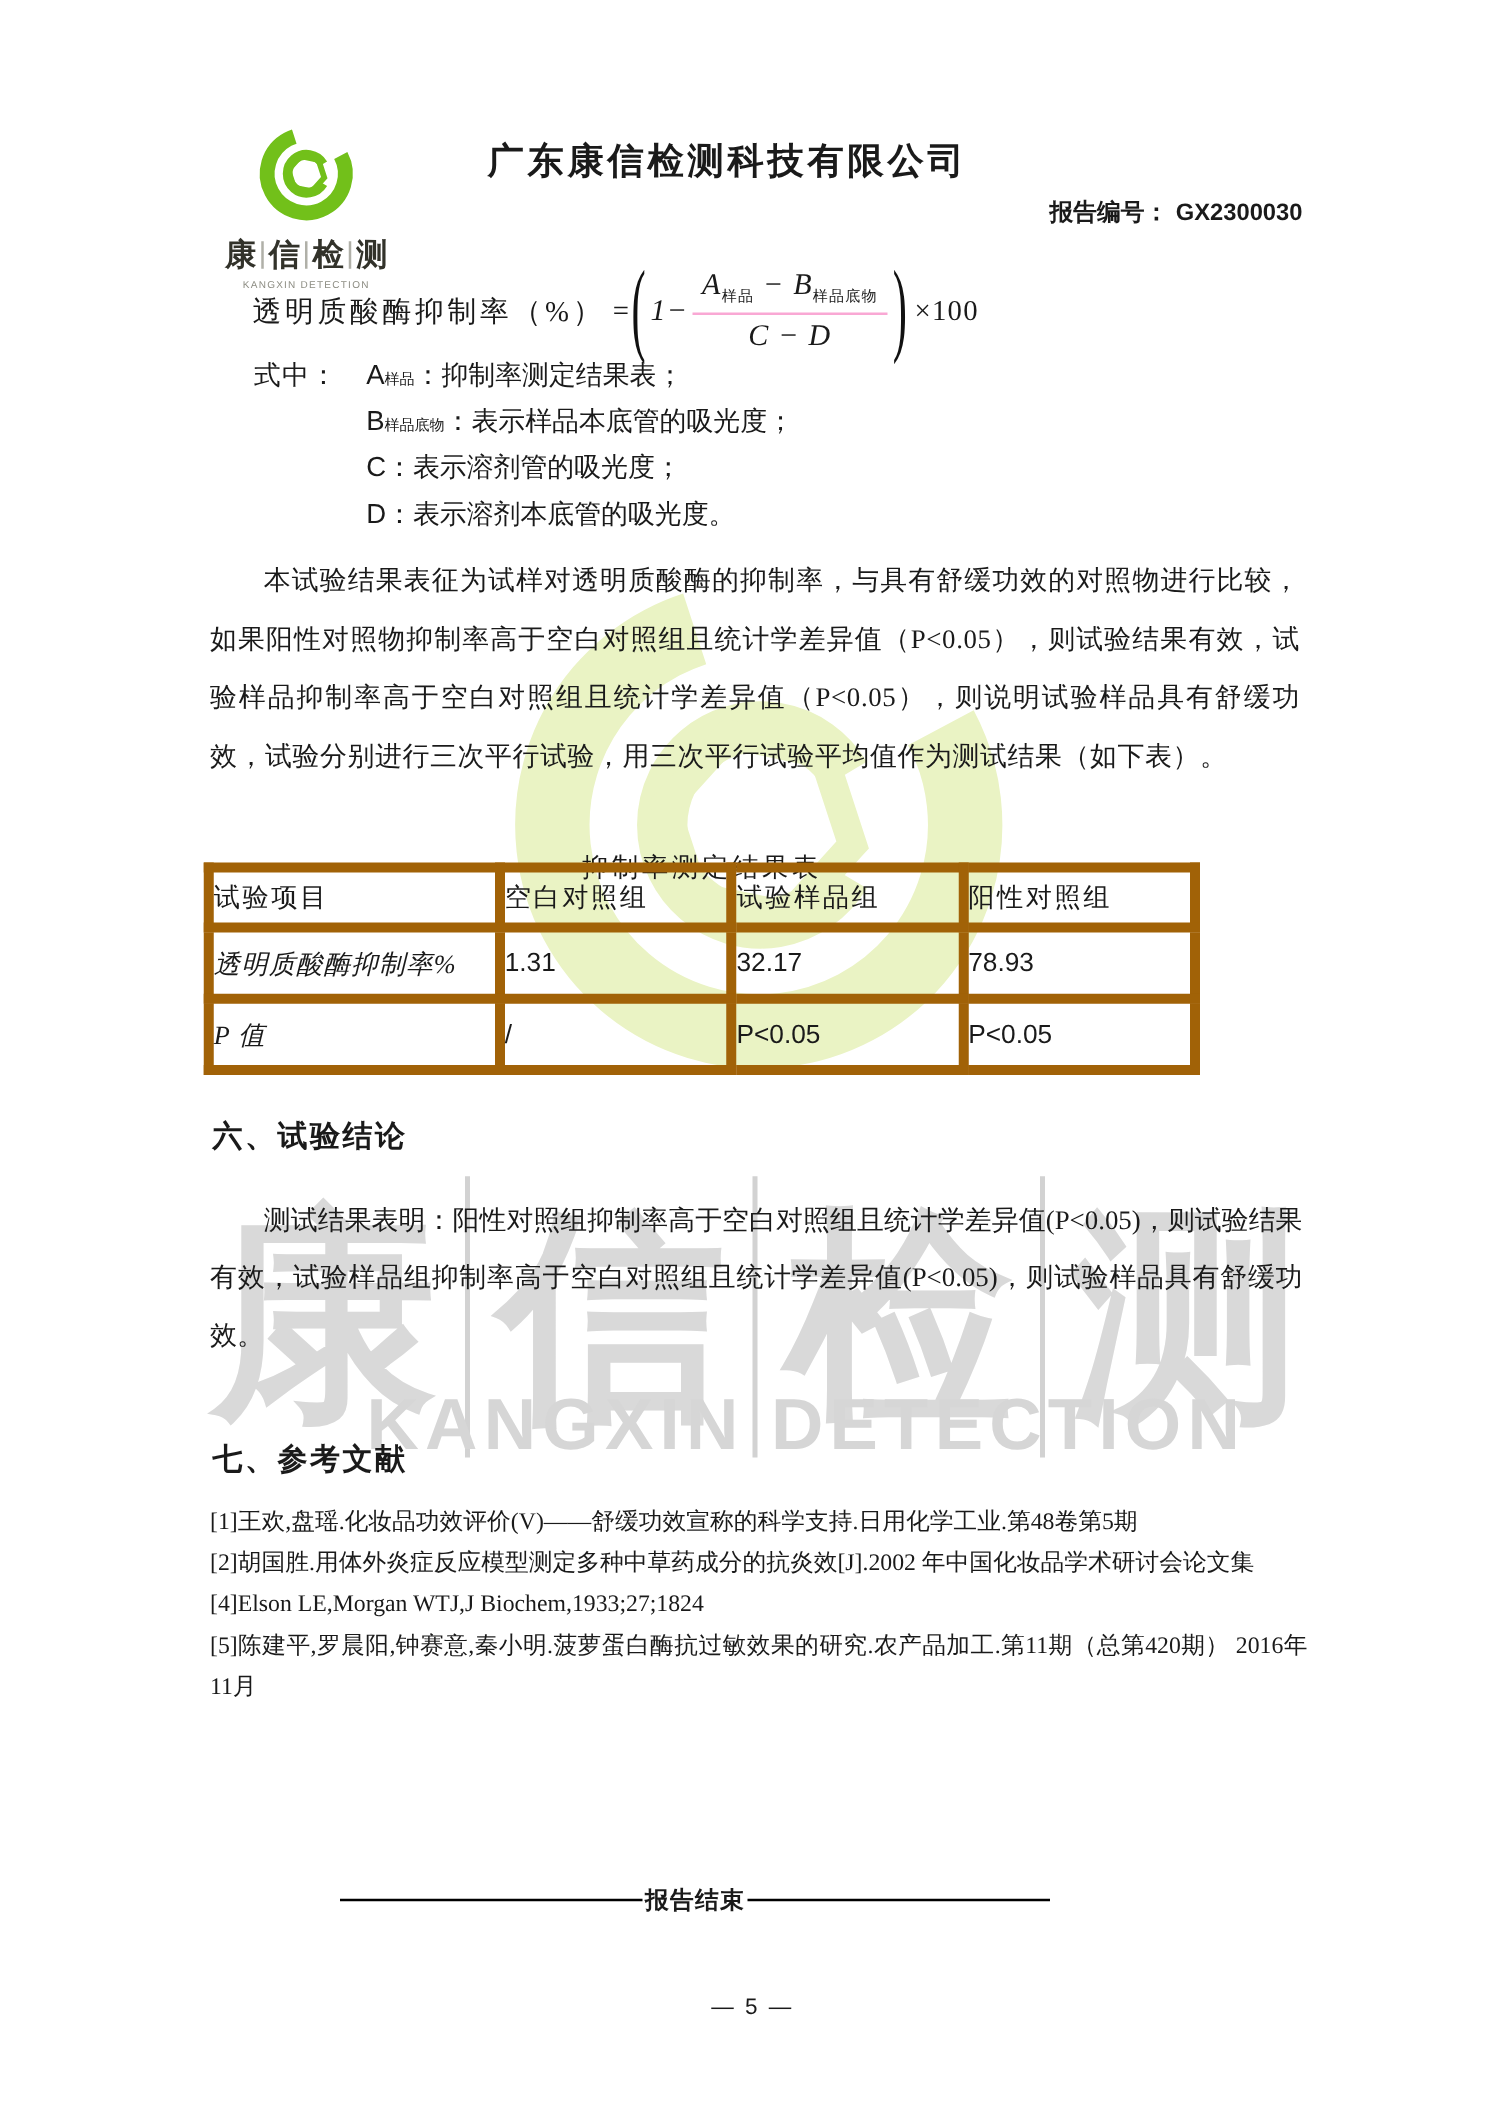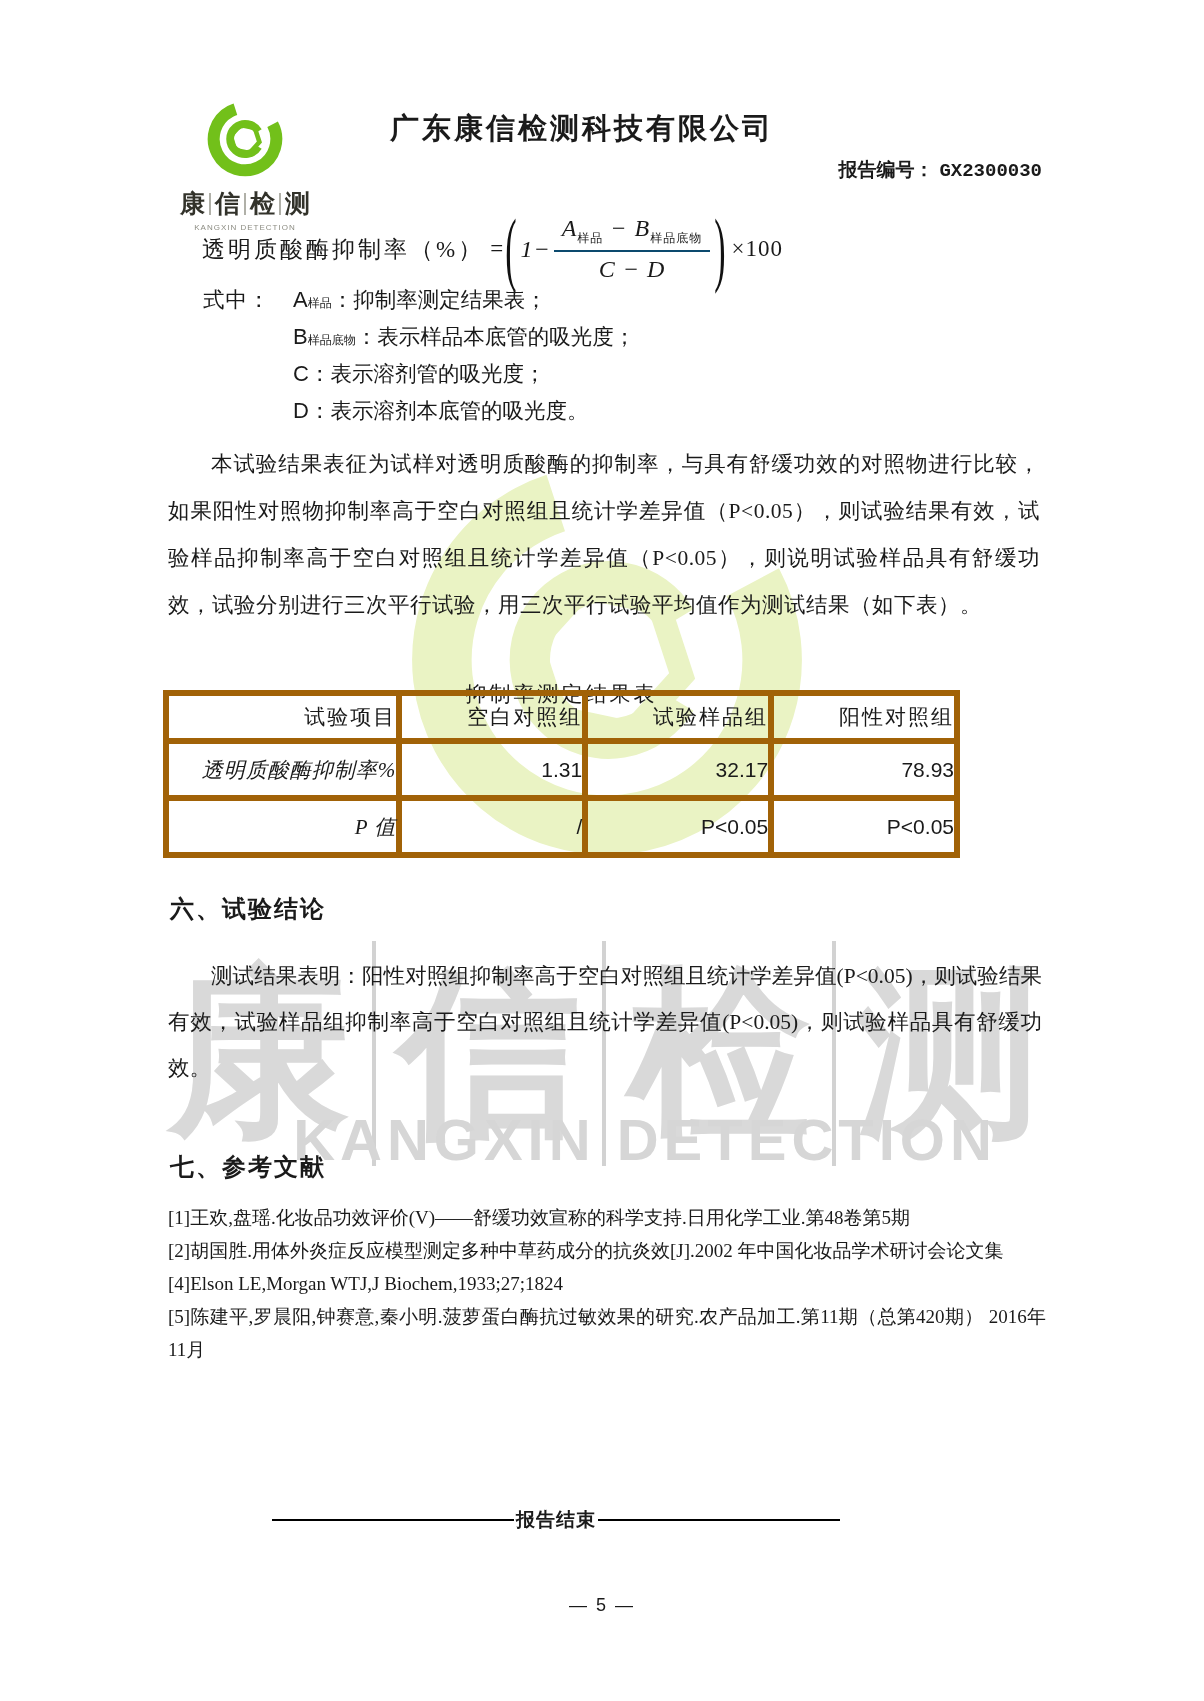--- a/index.html
+++ b/index.html
@@ -33,52 +33,52 @@
   .logo-block svg { display:block; margin:0 auto; }
   .logo-cn { display:flex; justify-content:center; align-items:center; gap:4px;
              font-size:25px; font-weight:bold; color:#32322a; margin-top:2px;
              font-family:"Liberation Sans", sans-serif;}
   .logo-cn .sep { width:2px; height:22px; background:#b0b0a8; }
   .logo-en { font-size:8px; color:#8d8d83; letter-spacing:1px; margin-top:3px;
              font-family:"Liberation Sans", sans-serif; }
   .company-title { left:0; right:40px; top:84px; text-align:center;
                    font-size:29px; font-weight:bold; letter-spacing:3px; }
   .report-no { top:132px; right:162px; font-size:19px; font-weight:bold; }
-  .report-no .num { font-family:Liberation Mono, monospace; margin-left:6px; }
+  .report-no .num { font-family:Liberation Sans, sans-serif; margin-left:6px; }
 
   
   .formula { left:202px; top:176px; height:96px; display:flex; align-items:center;
              font-size:23px; letter-spacing:1px; }
   .formula .lhs { letter-spacing:3px; margin-right:6px; }
   .paren { font-size:34px; font-weight:400; transform:scaleY(2.45);
            display:inline-block; padding:0 1px; color:#111; }
   .frac { display:inline-flex; flex-direction:column; align-items:center;
           margin:0 3px; font-style:italic; font-size:24px; }
-  .frac .num { padding:0 8px 4px; border-bottom:2px solid #0c4a6e; }
+  .frac .num { padding:0 8px 4px; border-bottom:2px solid #f9a8d4; }
   .frac .den { padding-top:4px; }
   .frac sub, .defs sub { font-size:12px; font-style:normal; }
   .one-minus { font-style:italic; font-size:24px; margin-left:2px; }
   .times { margin-left:4px; font-size:23px; }
 
   
   .defs { left:203px; top:260px; font-size:21.5px; }
   .def-row { display:flex; align-items:baseline; height:37px; }
   .def-intro { display:inline-block; width:90px; letter-spacing:1px; }
   .def-sym { font-family:"Liberation Sans", sans-serif; font-size:22px; }
 
   
   .para1 { left:168px; top:416px; width:872px; font-size:21.5px; line-height:47px;
            text-align:justify; text-indent:2em; letter-spacing:0.5px; }
 
   
   .tbl-title { left:163px; top:655px; width:797px; text-align:center;
                font-size:21px; letter-spacing:3px; }
   table.results { left:163px; top:690px; width:797px; position:absolute;
                   border-collapse:collapse; background:transparent; }
-  table.results td { border:6px solid #a16207; text-align:right; font-size:21px; }
+  table.results td { border:8px solid #a16207; text-align:left; font-size:21px; }
   table.results tr.hdr td { height:48px; letter-spacing:2px; }
   table.results tr.data td { height:57px; }
   td.lbl { font-style:italic; letter-spacing:1px; }
   td.val { font-family:"Liberation Sans", sans-serif; font-size:20px; }
   .c1{width:29.5%}.c2{width:23.5%}.c3{width:23.5%}.c4{width:23.5%}
 
   
   .sec-title { font-size:24px; font-weight:bold; letter-spacing:2px; }
   .sec6-title { left:170px; top:868px; }
   .sec6-body { left:168px; top:928px; width:874px; font-size:21.5px;

